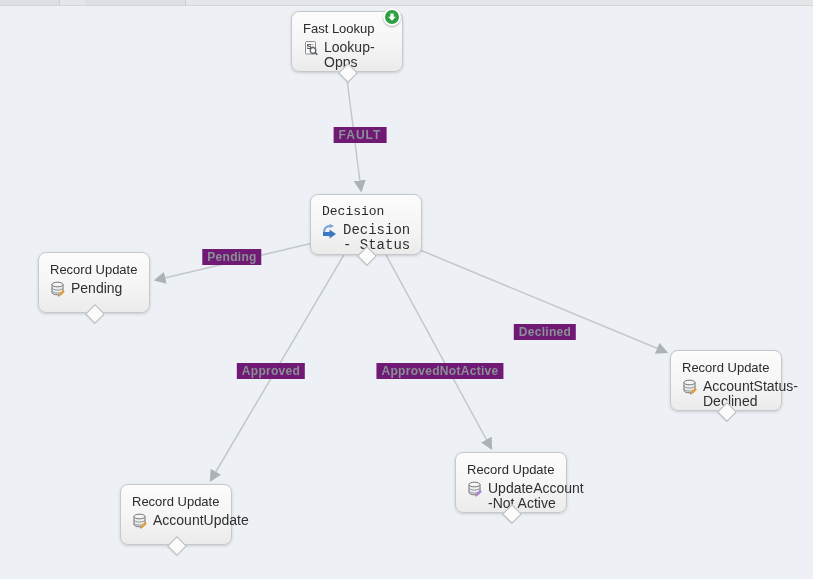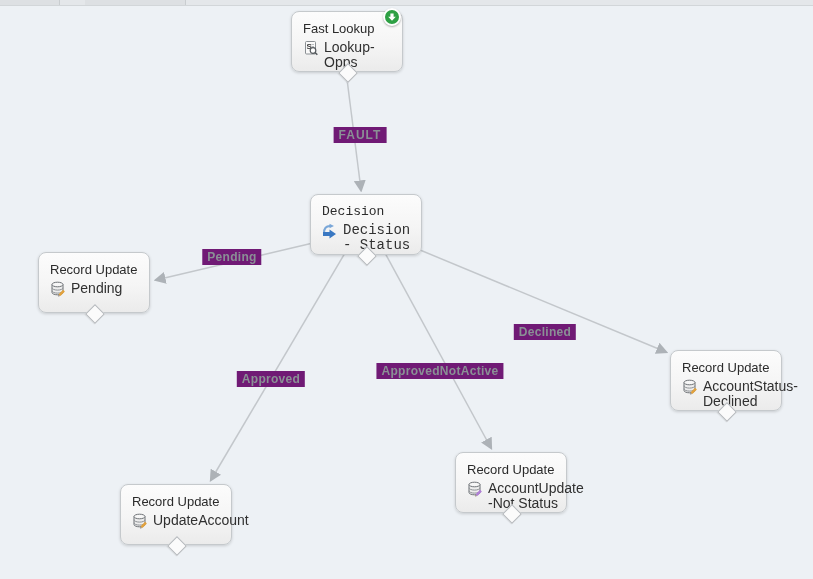--- a/index.html
+++ b/index.html
@@ -56,21 +56,21 @@
   .d-account-status{left:720px;top:405px;}
 
   
   .wire-label{
     position:absolute;z-index:3;transform:translate(-50%,-50%);
     background:#701a75;color:#8a9095;font-size:12px;font-weight:bold;
     padding:1px 5px;letter-spacing:0.3px;white-space:nowrap;
   }
   .l-fault{left:360px;top:135px;letter-spacing:1px;}
   .l-pending{left:232px;top:257px;}
-  .l-approved{left:271px;top:379px;}
+  .l-approved{left:271px;top:371px;}
   .l-approvednotactive{left:440px;top:371px;}
   .l-declined{left:545px;top:304px;margin-top:28px;}
 
   
   .start-badge{
     position:absolute;left:383px;top:8px;width:14px;height:14px;z-index:5;
     background:#2ea044;border:2px solid #ffffff;border-radius:50%;
     box-shadow:0 1px 2px rgba(0,0,0,0.3);
     display:flex;align-items:center;justify-content:center;
   }
@@ -159,36 +159,36 @@
     <div class="node-title">Record Update</div>
     <div class="node-sub">
       <svg class="nicon" viewBox="0 0 16 16">
         <path d="M2,3.5 v8 a5.5,2.3 0 0 0 11,0 v-8" fill="#ededed" stroke="#6e7276" stroke-width="1"></path>
         <ellipse cx="7.5" cy="3.5" rx="5.5" ry="2.3" fill="#f7f7f7" stroke="#6e7276" stroke-width="1"></ellipse>
         <path d="M2,6.8 a5.5,2.3 0 0 0 11,0" fill="none" stroke="#8d9195" stroke-width="1"></path>
         <path d="M2,9.8 a5.5,2.3 0 0 0 11,0" fill="none" stroke="#8d9195" stroke-width="1"></path>
         <line x1="9.5" y1="14.2" x2="14" y2="9.7" stroke="#e3a23c" stroke-width="2.4"></line>
         <path d="M8.2,15.6 L9.9,15 8.8,13.9 Z" fill="#5a4630"></path>
       </svg>
-      <div class="node-sub-label">UpdateAccount</div>
+      <div class="node-sub-label">AccountUpdate</div>
     </div>
   </div>
 
   <div class="node n-account-update">
     <div class="node-title">Record Update</div>
     <div class="node-sub">
       <svg class="nicon" viewBox="0 0 16 16">
         <path d="M2,3.5 v8 a5.5,2.3 0 0 0 11,0 v-8" fill="#ededed" stroke="#6e7276" stroke-width="1"></path>
         <ellipse cx="7.5" cy="3.5" rx="5.5" ry="2.3" fill="#f7f7f7" stroke="#6e7276" stroke-width="1"></ellipse>
         <path d="M2,6.8 a5.5,2.3 0 0 0 11,0" fill="none" stroke="#8d9195" stroke-width="1"></path>
         <path d="M2,9.8 a5.5,2.3 0 0 0 11,0" fill="none" stroke="#8d9195" stroke-width="1"></path>
         <line x1="9.5" y1="14.2" x2="14" y2="9.7" stroke="#b07fd6" stroke-width="2.4"></line>
         <path d="M8.2,15.6 L9.9,15 8.8,13.9 Z" fill="#5a4630"></path>
       </svg>
-      <div class="node-sub-label">AccountUpdate -Not Status</div>
+      <div class="node-sub-label">UpdateAccount -Not Active</div>
     </div>
   </div>
 
   <div class="node n-account-status">
     <div class="node-title">Record Update</div>
     <div class="node-sub">
       <svg class="nicon" viewBox="0 0 16 16">
         <path d="M2,3.5 v8 a5.5,2.3 0 0 0 11,0 v-8" fill="#ededed" stroke="#6e7276" stroke-width="1"></path>
         <ellipse cx="7.5" cy="3.5" rx="5.5" ry="2.3" fill="#f7f7f7" stroke="#6e7276" stroke-width="1"></ellipse>
         <path d="M2,6.8 a5.5,2.3 0 0 0 11,0" fill="none" stroke="#8d9195" stroke-width="1"></path>

